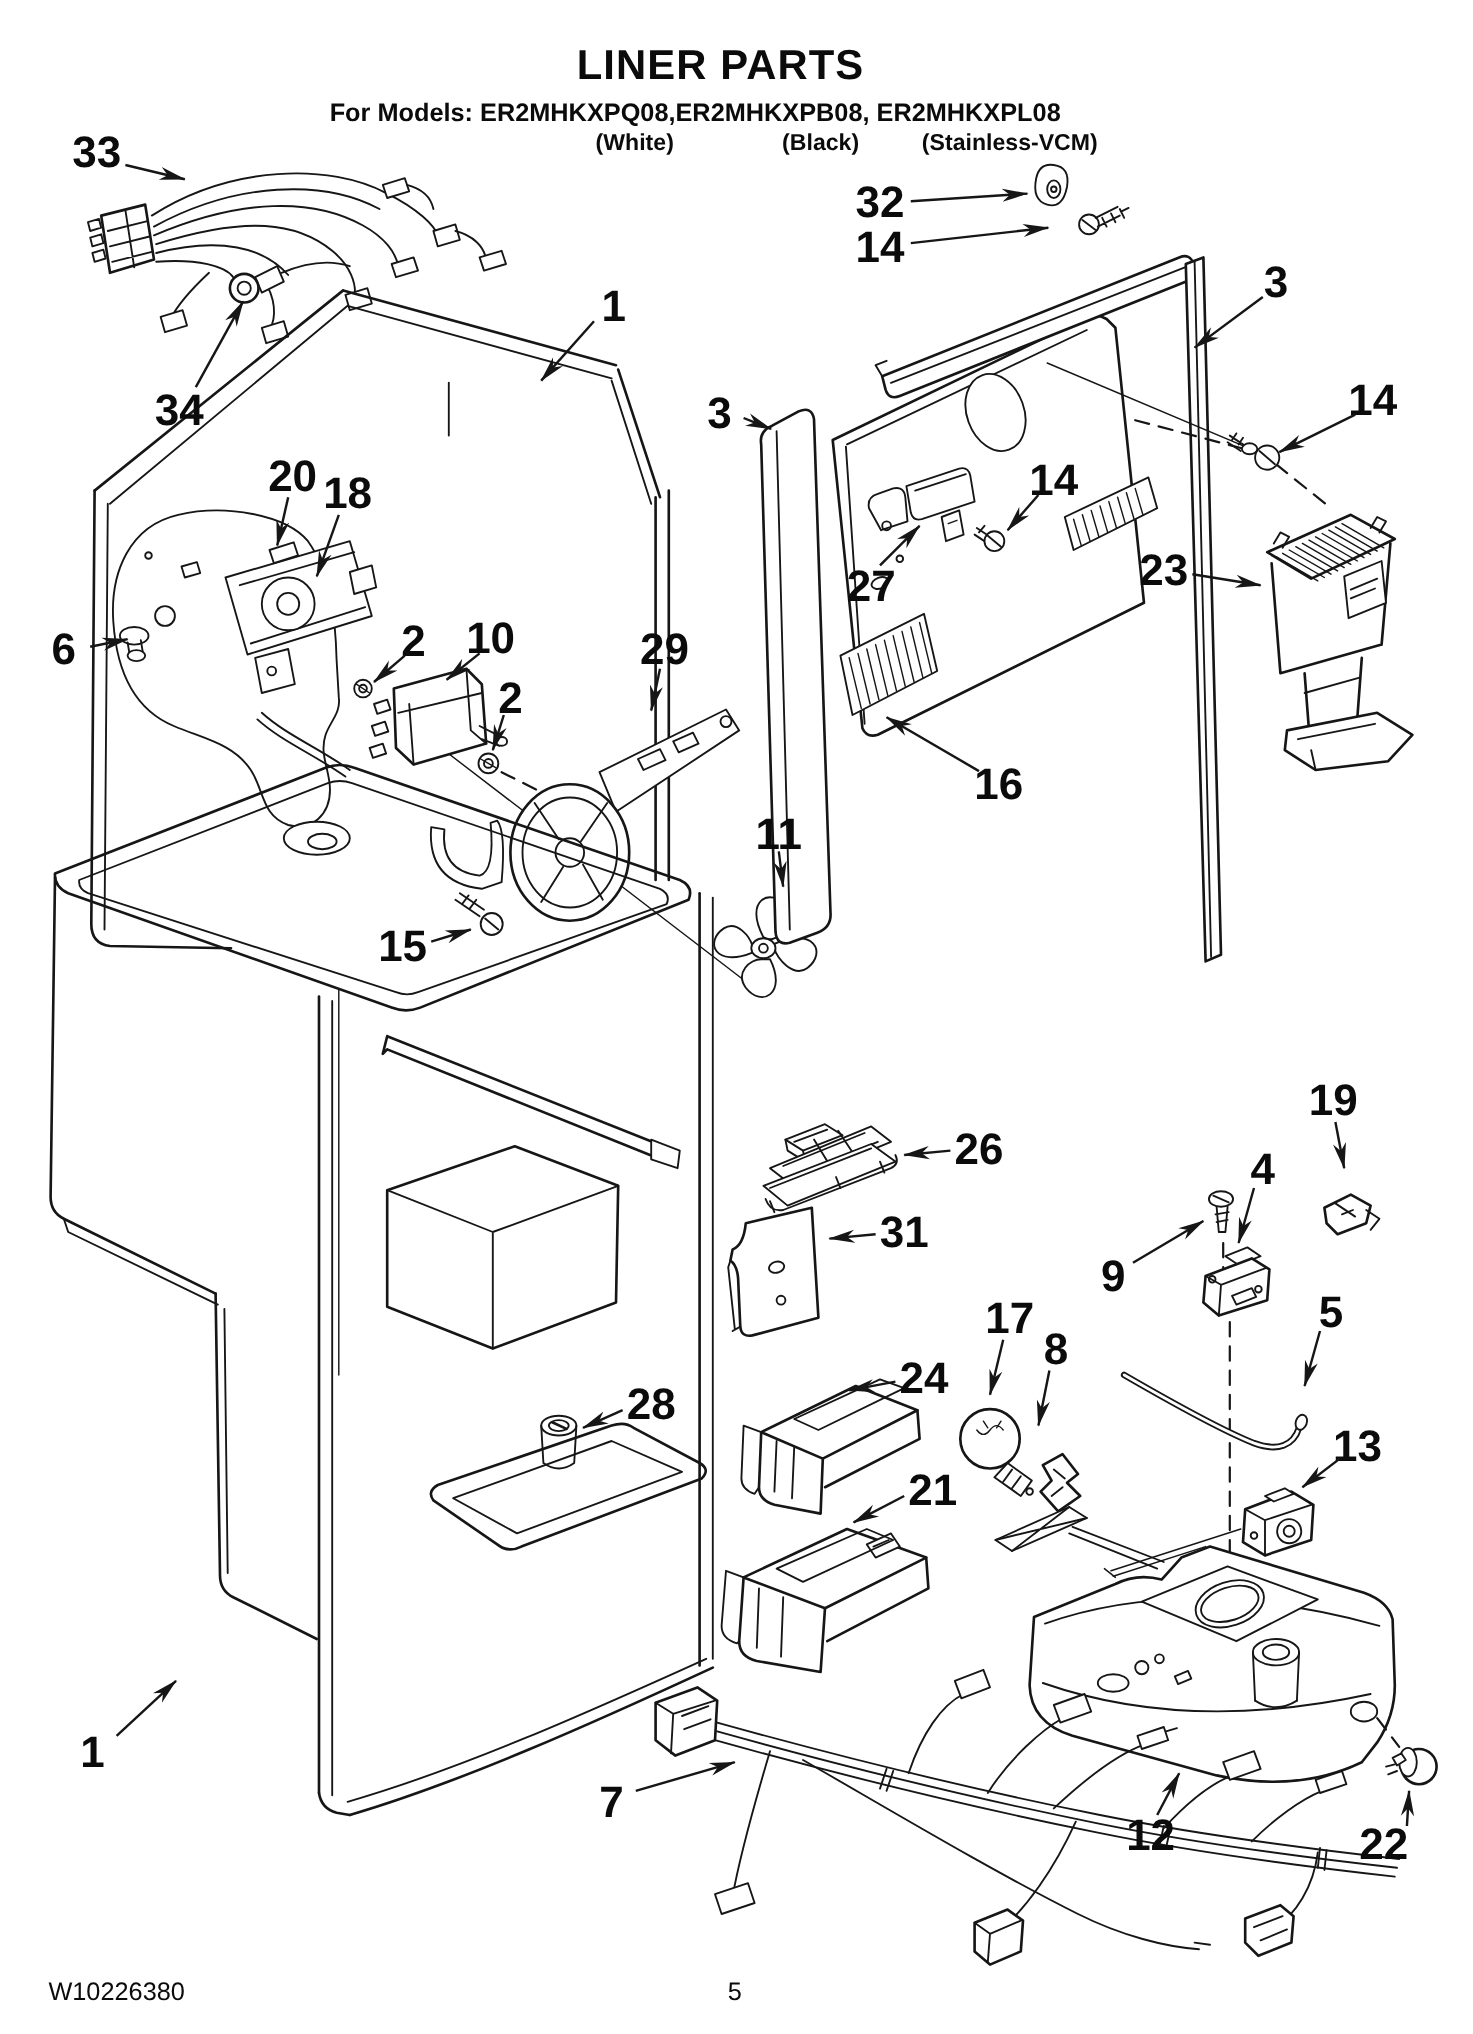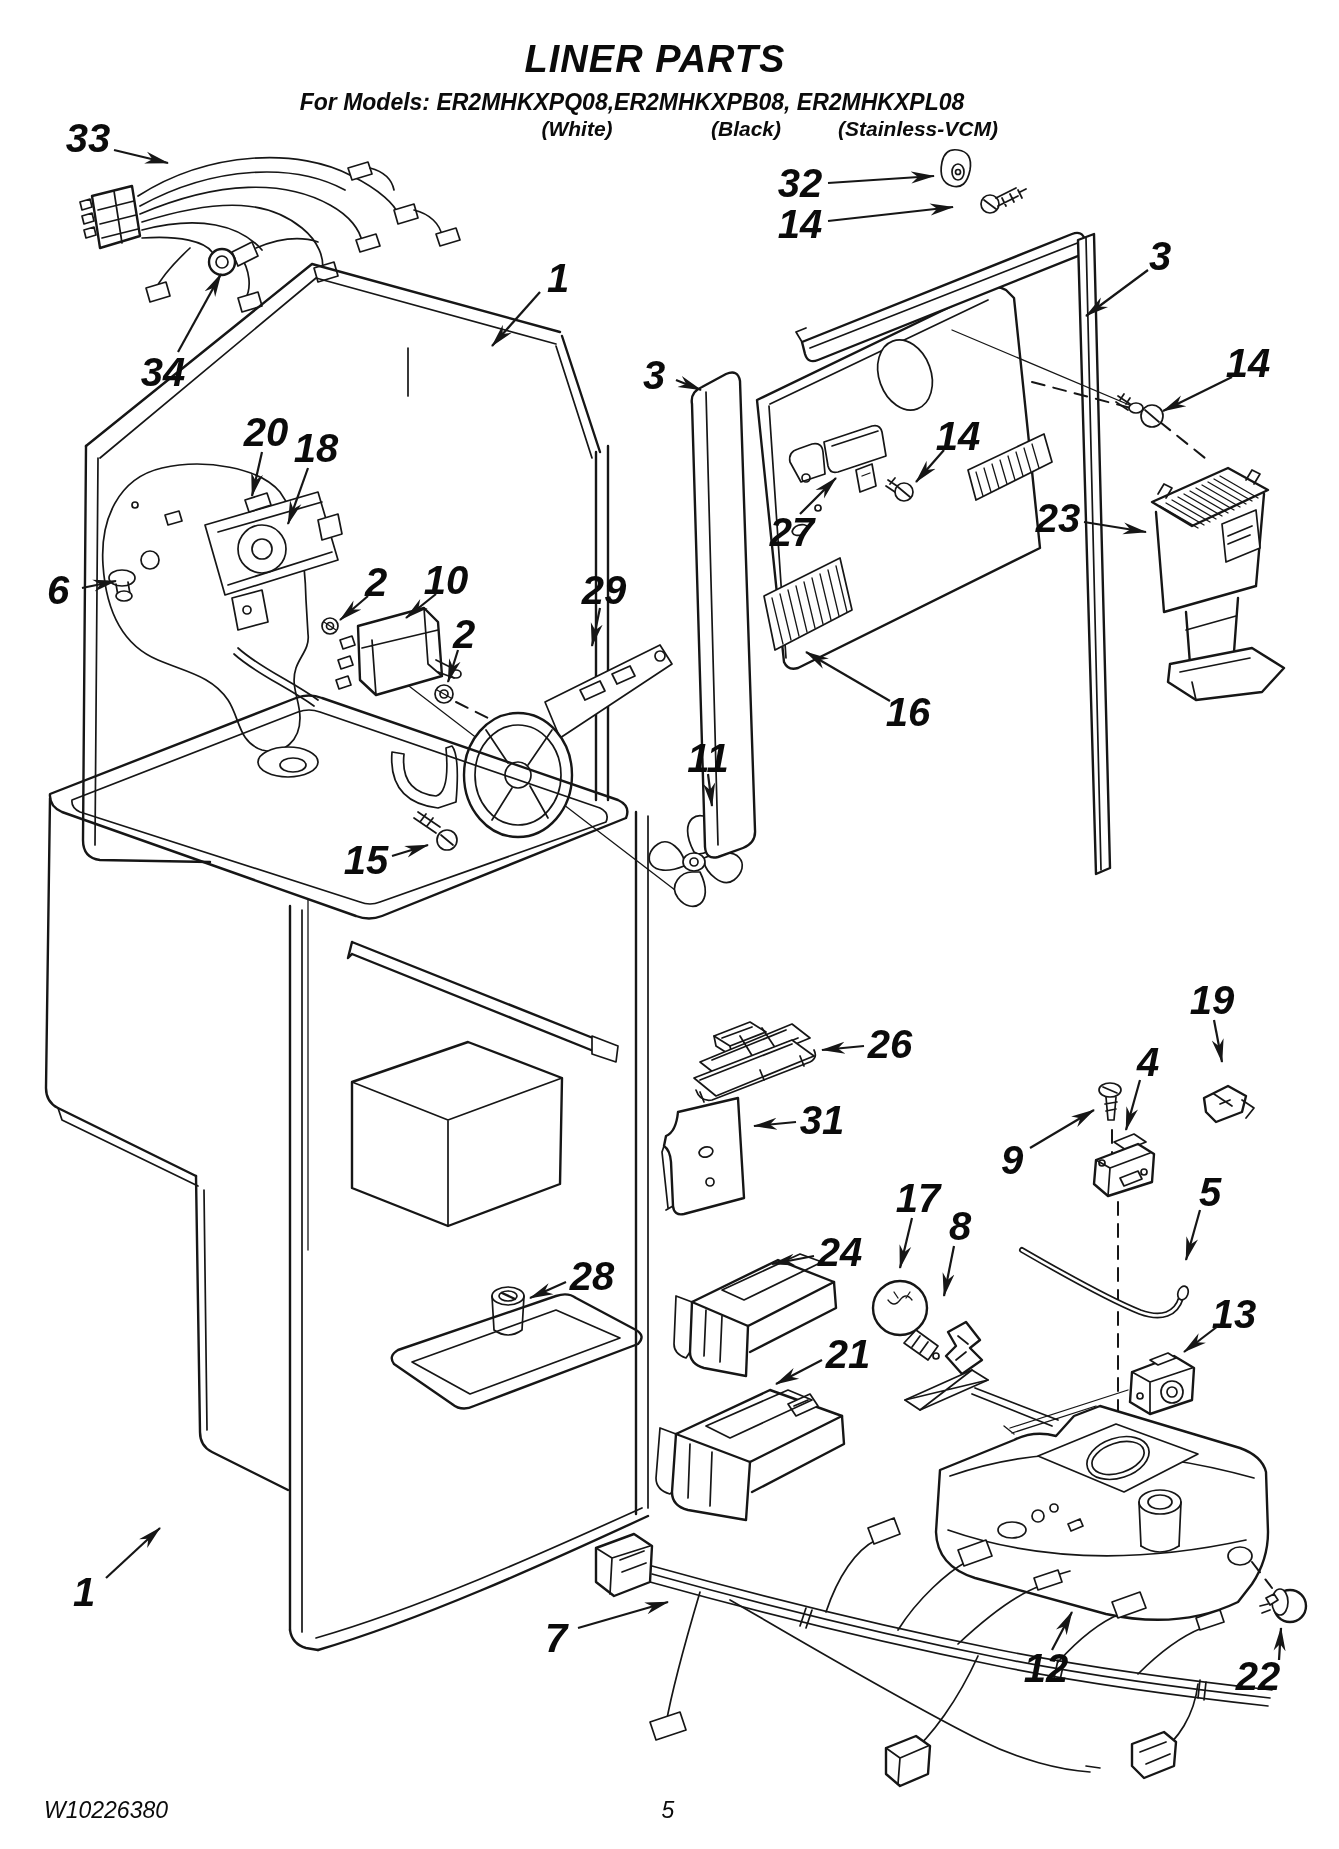--- a/index.html
+++ b/index.html
@@ -1,17 +1,17 @@
 <!DOCTYPE html>
 <html><head>
 <meta charset="utf-8">
 <style>
   html,body{margin:0;padding:0;background:#ffffff;}
   .page{position:relative;width:1339px;height:1849px;background:#fff;overflow:hidden;
-        font-family:"Liberation Sans",sans-serif;font-style:italic;}
+        font-family:"Liberation Sans",sans-serif;}
   svg{display:block;width:1339px;height:1849px;}
   svg *{vector-effect:none;}
   .ln{fill:none;stroke:#161616;stroke-width:2.4;stroke-linecap:round;stroke-linejoin:round;}
   .ln2{fill:none;stroke:#161616;stroke-width:1.7;stroke-linecap:round;stroke-linejoin:round;}
   .thin{fill:none;stroke:#161616;stroke-width:1.3;stroke-linecap:round;stroke-linejoin:round;}
   .wh{fill:#ffffff;stroke:#161616;stroke-width:2.4;stroke-linecap:round;stroke-linejoin:round;}
   .wh2{fill:#ffffff;stroke:#161616;stroke-width:1.7;stroke-linecap:round;stroke-linejoin:round;}
   .dash{fill:none;stroke:#161616;stroke-width:2;stroke-dasharray:13 9;stroke-linecap:round;}
   .title-text{font-weight:bold;font-size:38px;fill:#0b0b0b;letter-spacing:1px;}
   .models-text{font-weight:bold;font-size:23px;fill:#0b0b0b;}

